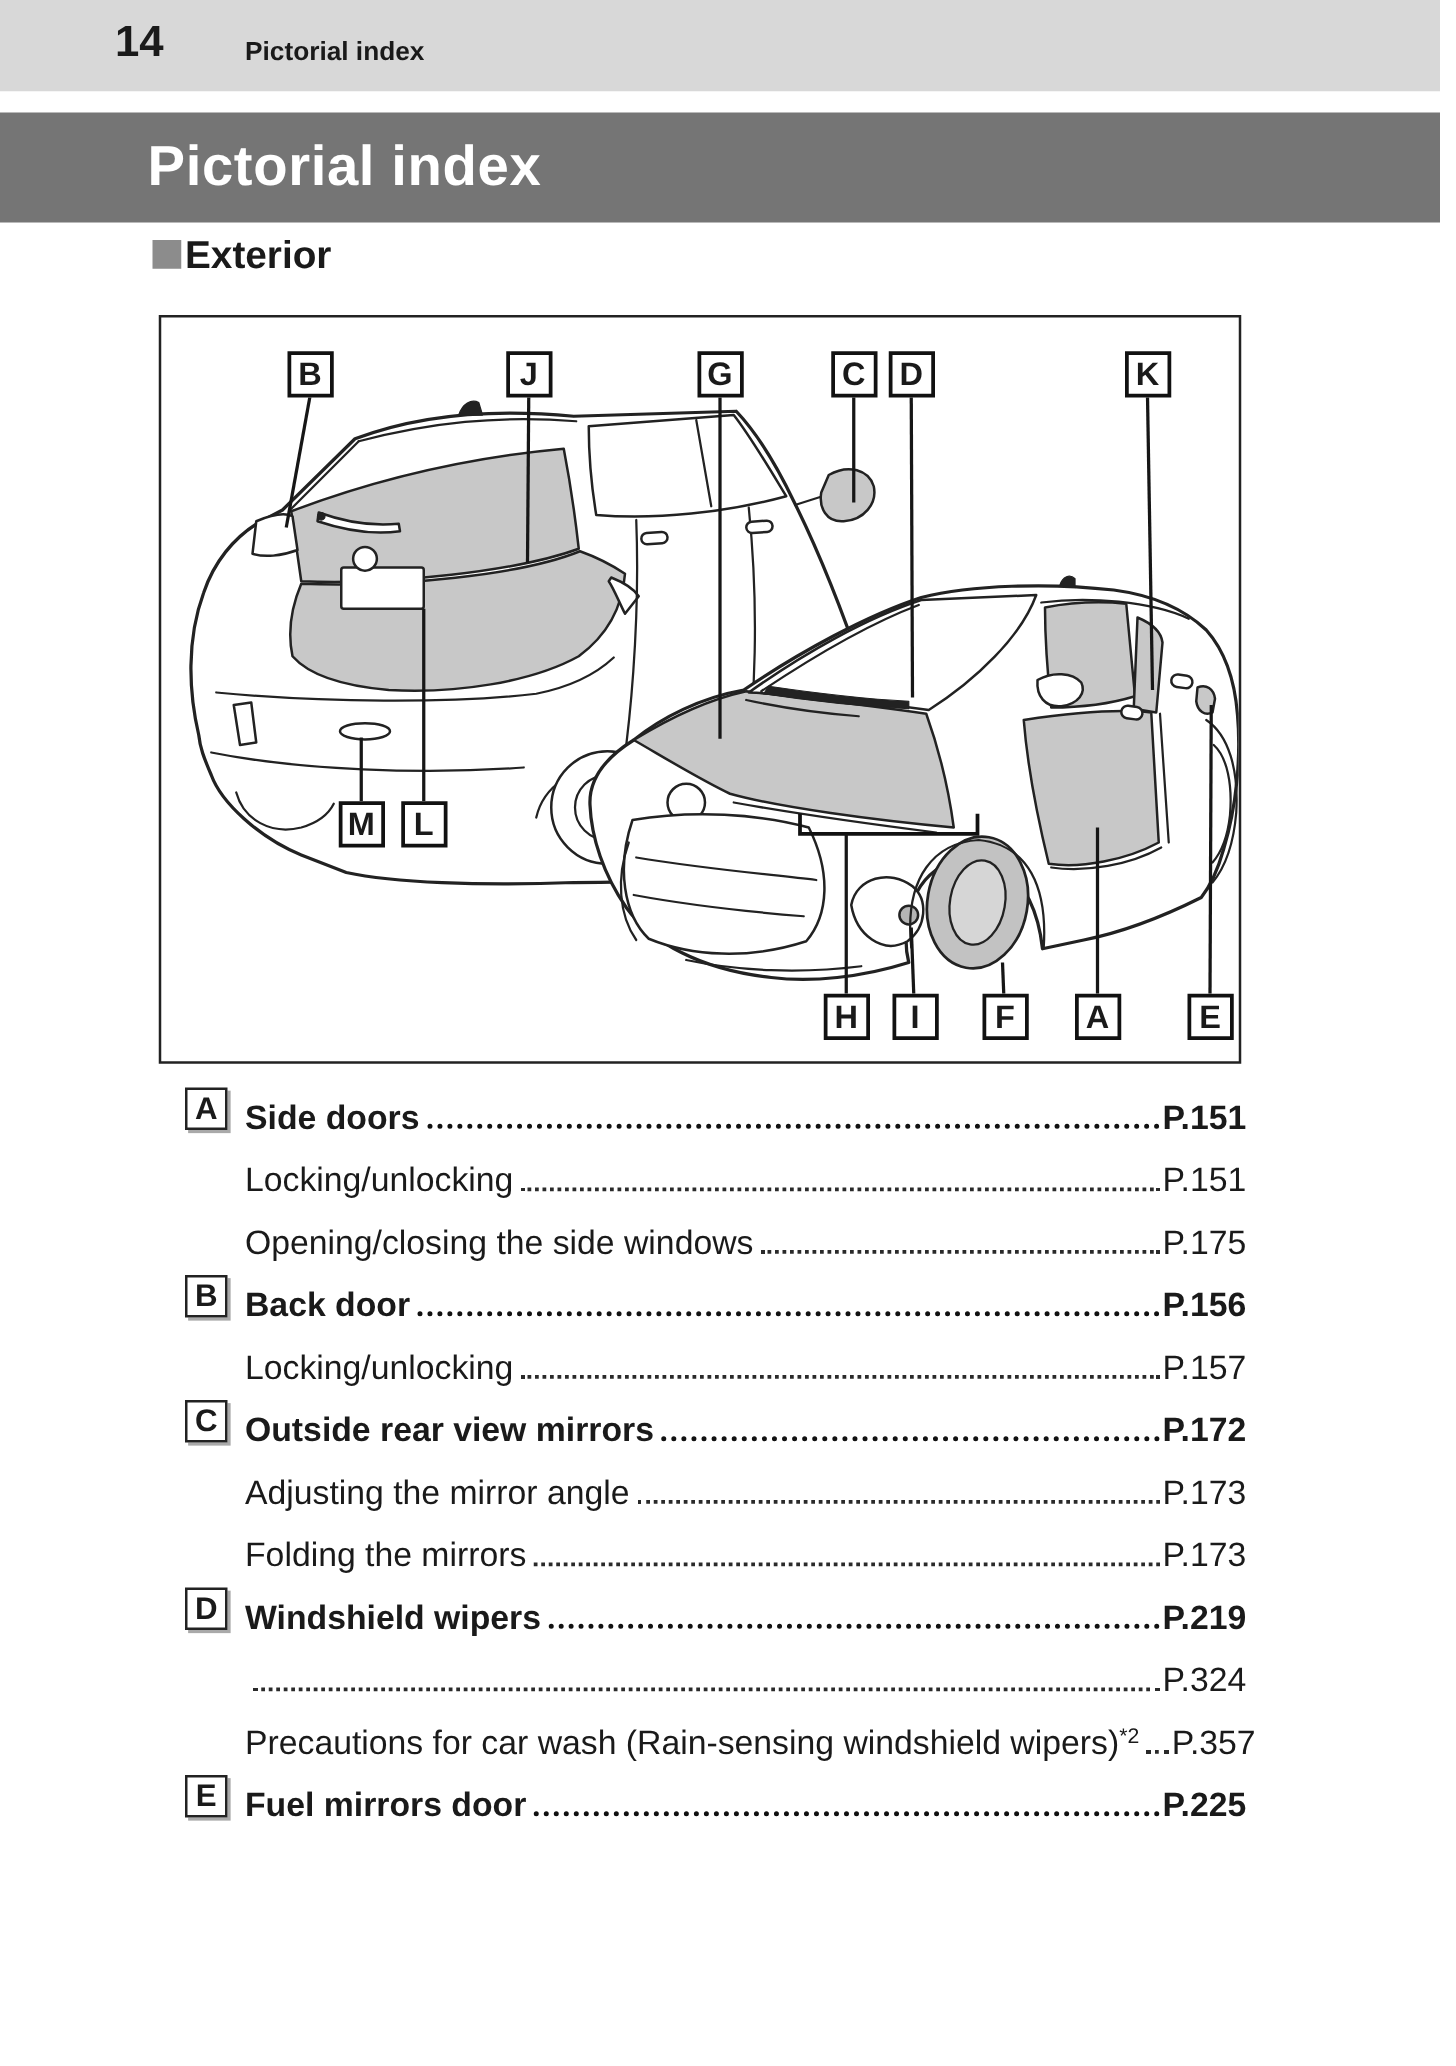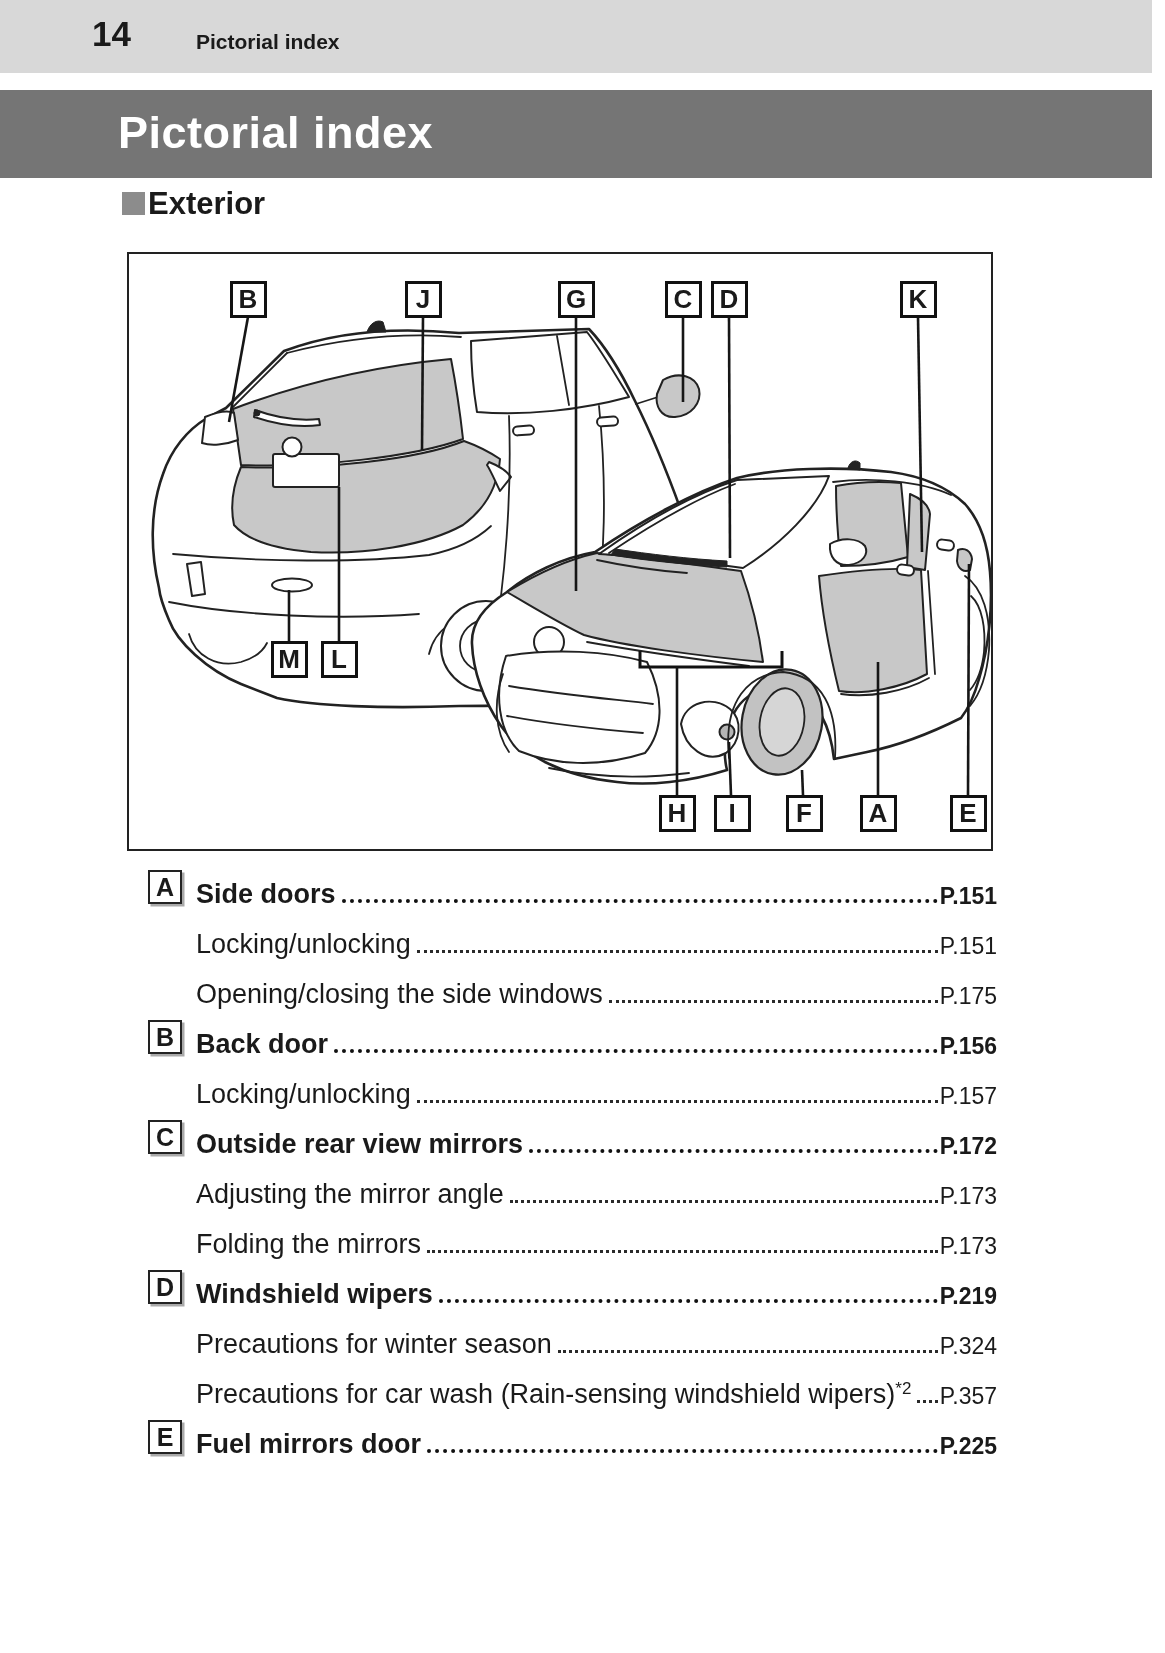--- a/index.html
+++ b/index.html
@@ -46,21 +46,21 @@
   .index{position:absolute;left:148px;top:858px;width:849px;}
   .row{display:flex;align-items:flex-end;height:50px;}
   .row.sub{padding-left:48px;}
   .lbox{width:34px;height:34px;box-sizing:border-box;border:2px solid #222;background:#fff;
         box-shadow:2.5px 2.5px 0 #a9a9a9;display:flex;align-items:center;justify-content:center;
         font-size:25px;font-weight:700;margin:0 14px 4px 0;flex:none;}
   .lbl{font-size:27px;line-height:1.05;white-space:nowrap;margin-top:44px;}
   .row.main .lbl{font-weight:700;}
   .lead{flex:1;min-width:18px;border-bottom:3.4px dotted #2a2a2a;margin:0 2px 5px 6px;}
   .row.main .lead{border-bottom:4px dotted #111;}
-  .pg{font-size:23px;line-height:1.05;}
+  .pg{font-size:27px;line-height:1.05;}
   .row.main .pg{font-weight:700;}
   sup.fn{font-size:17px;font-weight:400;line-height:0;vertical-align:9px;}
 </style>
 </head>
 <body>
 
 <div class="page">
 
   <div class="topbar">
     <div class="pagenum">14</div>
@@ -264,21 +264,20 @@
         <div class="lead"></div>
         <span class="pg">P.173</span>
       </div>
       <div class="row main">
         <div class="lbox">D</div>
         <span class="lbl">Windshield wipers</span>
         <div class="lead"></div>
         <span class="pg">P.219</span>
       </div>
       <div class="row sub">
-        <span class="lbl">Precautions for winter season</span>
         <div class="lead"></div>
         <span class="pg">P.324</span>
       </div>
       <div class="row sub">
         <span class="lbl">Precautions for car wash (Rain-sensing windshield wipers)<sup class="fn">*2</sup></span>
         <div class="lead"></div>
         <span class="pg">P.357</span>
       </div>
       <div class="row main">
         <div class="lbox">E</div>

